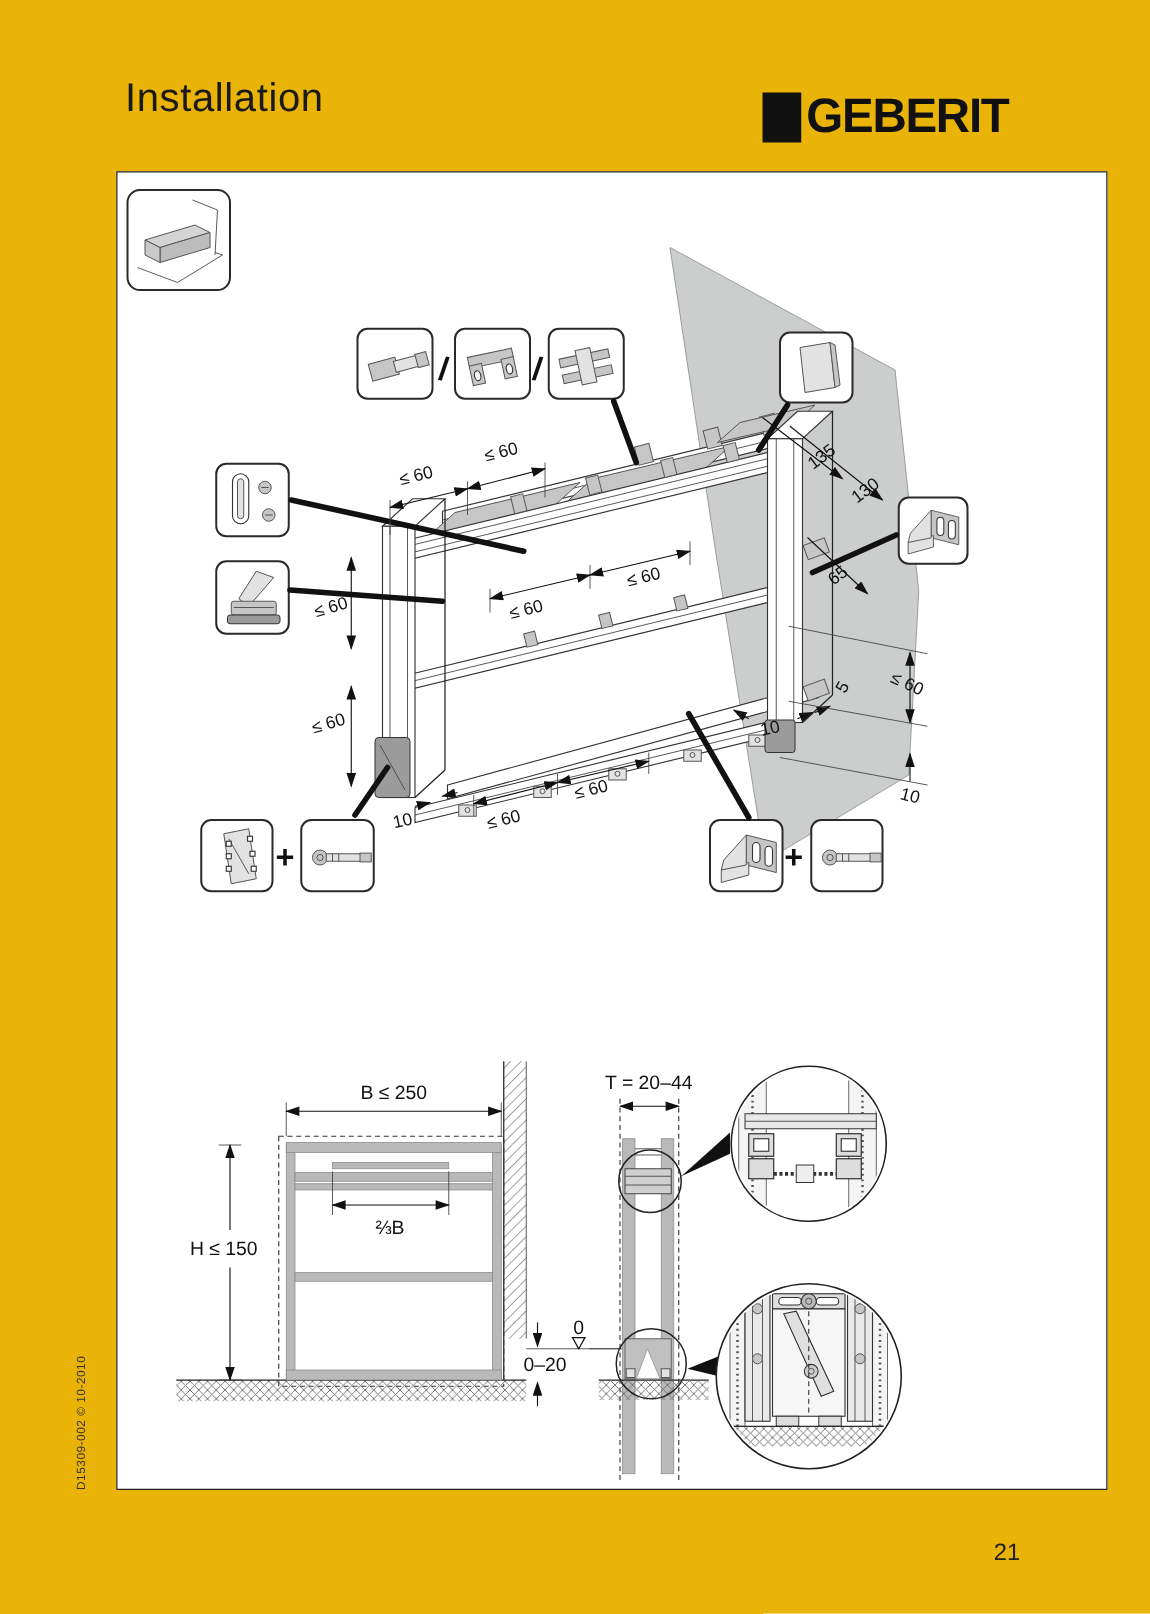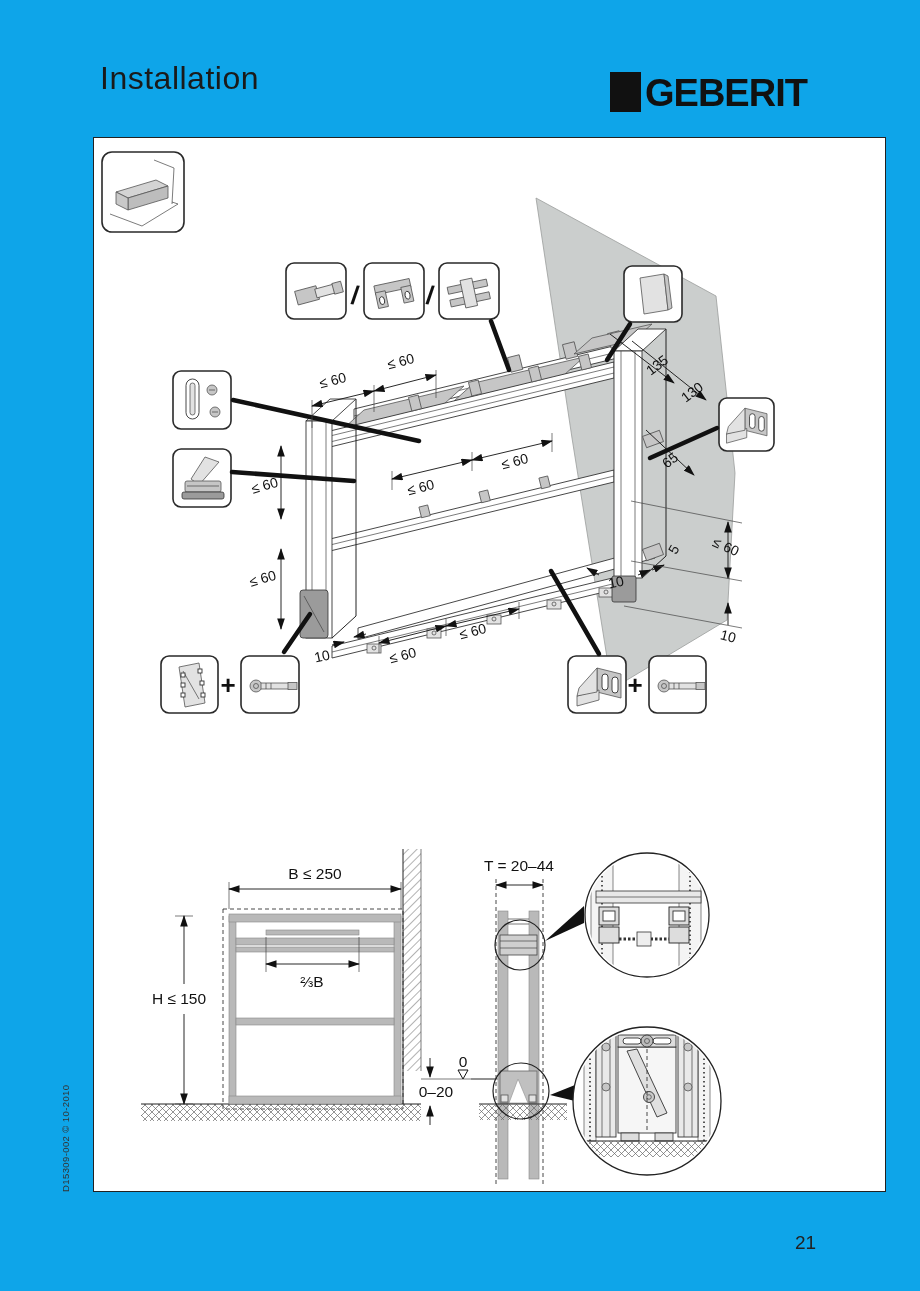--- a/index.html
+++ b/index.html
@@ -1,20 +1,20 @@
 <!DOCTYPE html>
 <html><head>
 <meta charset="utf-8">
 <style>
   html,body{margin:0;padding:0;background:#fff;}
-  .page{position:relative;width:920px;height:1291px;background:#0ea5e9;overflow:hidden;
+  .page{position:relative;width:920px;height:1291px;background:#eab308;overflow:hidden;
         font-family:"Liberation Sans",sans-serif;color:#111;}
   .title{position:absolute;left:100px;top:60px;font-size:32px;font-weight:400;
          letter-spacing:.5px;color:#1a1a1a;}
-  .logo{position:absolute;left:610px;top:72px;display:flex;align-items:flex-start;}
+  .logo{position:absolute;left:610px;top:72px;display:flex;align-items:center;}
   .logo-square{width:31px;height:40px;background:#111;display:inline-block;}
   .logo-text{font-size:38px;font-weight:800;letter-spacing:-1px;color:#111;
              transform:scaleY(1.02);margin-left:4px;}
   .figure{position:absolute;left:93px;top:137px;width:791px;height:1053px;
           border:1.5px solid #222;background:#fff;}
   .figure svg{position:absolute;}
   .iso{left:0;top:0;}
   .elev{left:37px;top:708px;}
   .sect{left:377px;top:711px;}
   .doc-code{position:absolute;left:60px;top:1192px;transform:rotate(-90deg);

